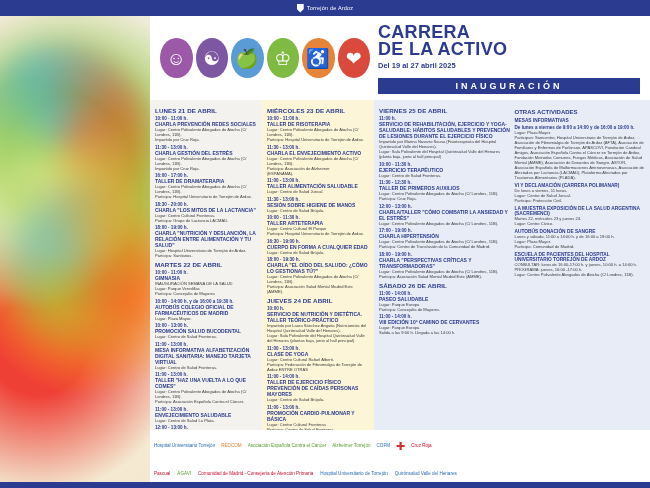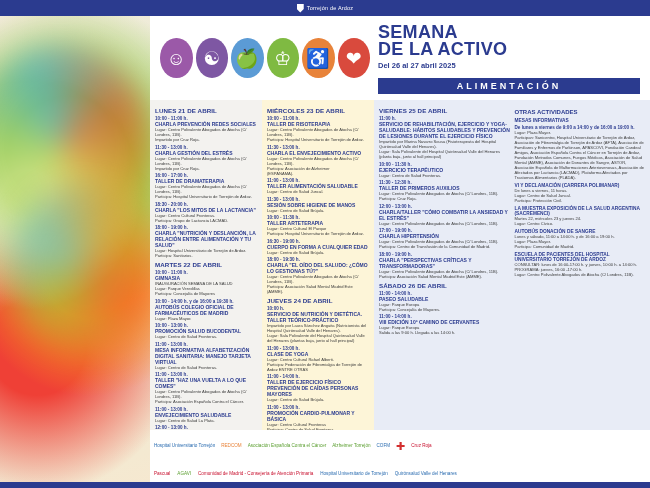--- a/index.html
+++ b/index.html
@@ -148,25 +148,25 @@
   <div class="header">
     <div class="icon-row">
       <div class="circ c1">☺</div>
       <div class="circ c2">☯</div>
       <div class="circ c3">🍏</div>
       <div class="circ c4">♔</div>
       <div class="circ c5">♿</div>
       <div class="circ c6">❤</div>
     </div>
     <div class="title-block">
-      <div class="t1">SEMANA</div>
+      <div class="t1">CARRERA</div>
       <div class="t2">DE LA ACTIVO</div>
-      <div class="dates">Del 26 al 27 abril 2025</div>
-    </div>
-    <div class="prog-bar">ALIMENTACIÓN</div>
+      <div class="dates">Del 19 al 27 abril 2025</div>
+    </div>
+    <div class="prog-bar">INAUGURACIÓN</div>
   </div>
 
   <div class="cols">
 
     <div class="col col-mon">
       <div class="daytitle">LUNES 21 DE ABRIL</div>
       <div id="mon-entries">
           <div class="blk">
             <div class="time">10:00 - 11:00 h.</div>
             <div class="act">CHARLA PREVENCIÓN REDES SOCIALES</div>

